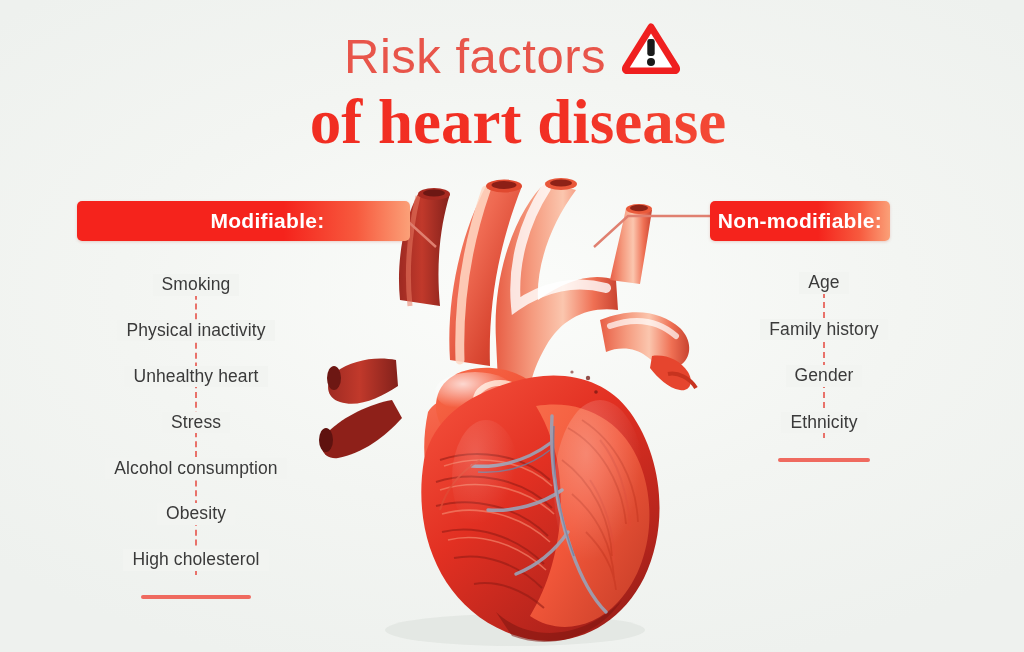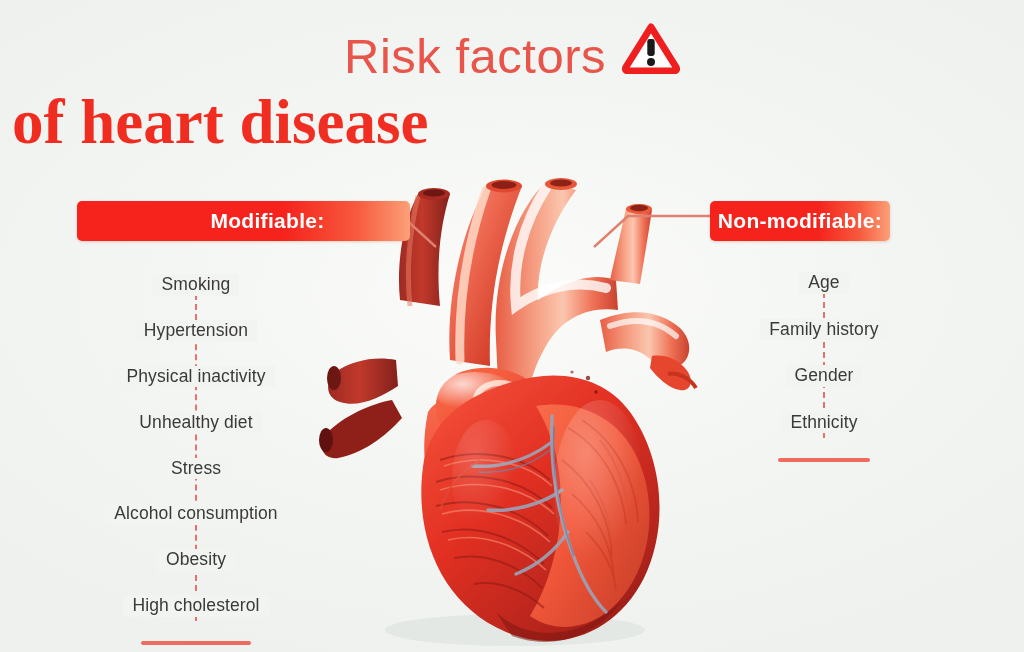--- a/index.html
+++ b/index.html
@@ -23,21 +23,21 @@
     color:#e8554a;
     white-space:nowrap;
   }
   .title-line1 .t1txt{display:inline-block;vertical-align:middle;}
   .warn-wrap{
     display:inline-block;vertical-align:middle;
     margin-left:16px;margin-bottom:4px;
   }
   .title-line2{
     position:absolute;left:12px;right:0;top:86px;
-    text-align:left;
+    text-align:center;
     font-family:"Liberation Serif",serif;
     font-size:63px;font-weight:700;letter-spacing:0px;
     background:linear-gradient(90deg,#f02b20 0%,#f23024 55%,#f4543d 76%,#f8825c 92%,#faa077 100%);
     -webkit-background-clip:text;background-clip:text;
     -webkit-text-fill-color:transparent;color:transparent;
     white-space:nowrap;
   }
 
   
   #heart{
@@ -282,23 +282,22 @@
     <span>Modifiable:</span>
   </div>
 
   <div class="label-box" id="label-nonmod">
     <span>Non-modifiable:</span>
   </div>
 
   <div class="list" id="list-mod">
     <div class="dashline"></div>
     <div class="list-item"><span>Smoking</span></div>
-    <div class="list-item"><span>Hypertension</span></div>
     <div class="list-item"><span>Physical inactivity</span></div>
-    <div class="list-item"><span>Unhealthy diet</span></div>
+    <div class="list-item"><span>Unhealthy heart</span></div>
     <div class="list-item"><span>Stress</span></div>
     <div class="list-item"><span>Alcohol consumption</span></div>
     <div class="list-item"><span>Obesity</span></div>
     <div class="list-item"><span>High cholesterol</span></div>
     <div class="list-underline"></div>
   </div>
 
   <div class="list" id="list-nonmod">
     <div class="dashline"></div>
     <div class="list-item"><span>Age</span></div>

